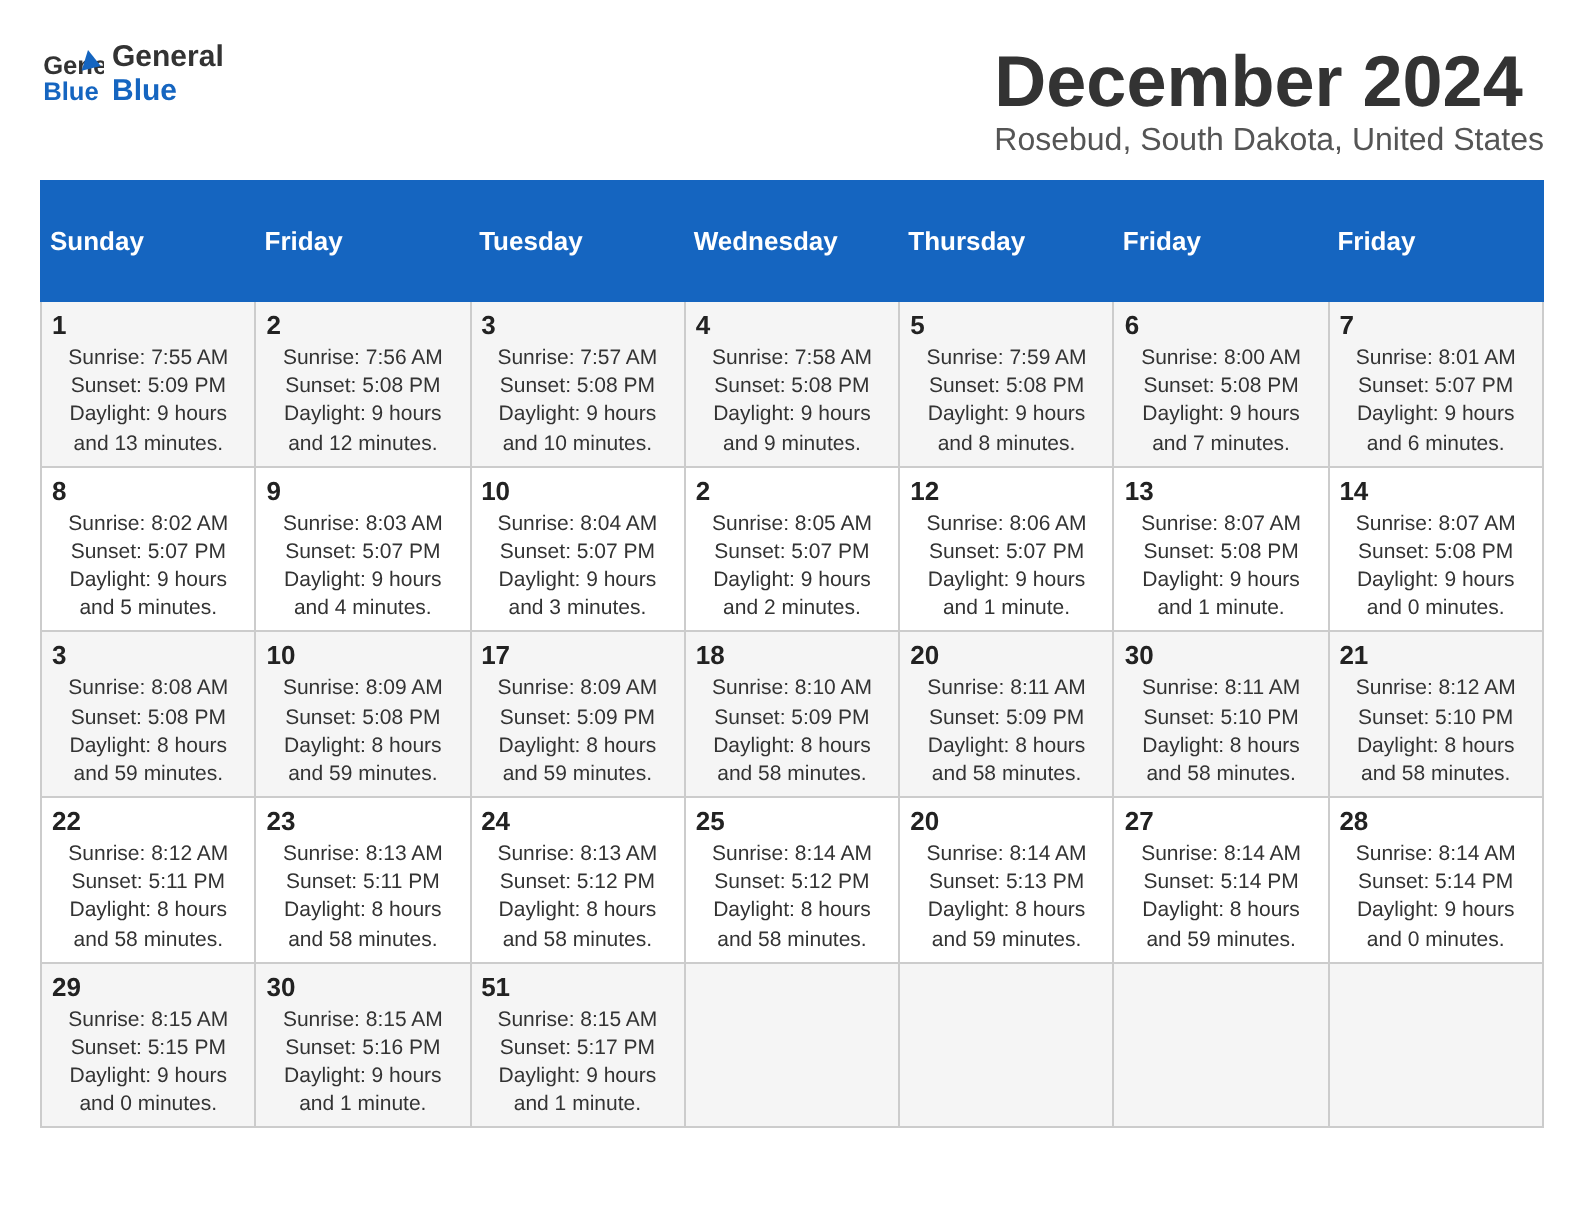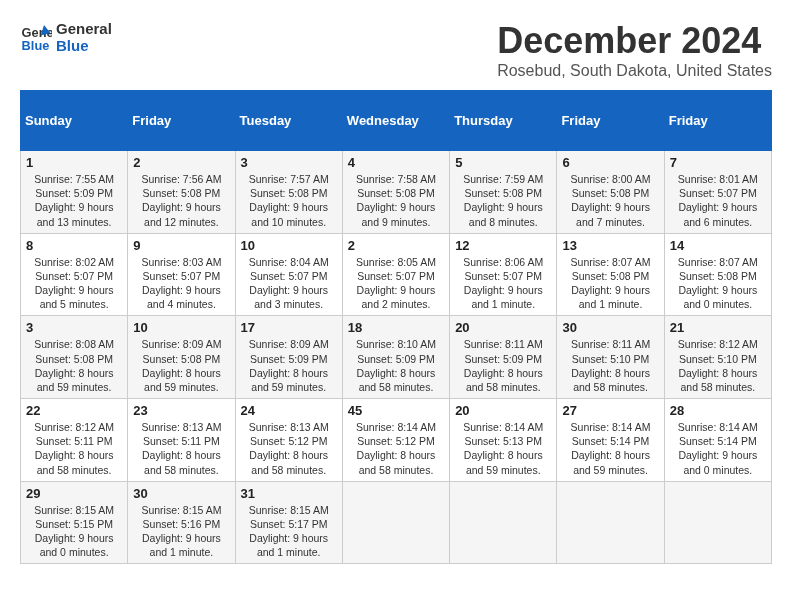--- a/index.html
+++ b/index.html
@@ -211,21 +211,21 @@
         </td>
         <td>
           <span class="day-num">23</span>
           <div class="day-detail">Sunrise: 8:13 AM<br>Sunset: 5:11 PM<br>Daylight: 8 hours and 58 minutes.</div>
         </td>
         <td>
           <span class="day-num">24</span>
           <div class="day-detail">Sunrise: 8:13 AM<br>Sunset: 5:12 PM<br>Daylight: 8 hours and 58 minutes.</div>
         </td>
         <td>
-          <span class="day-num">45</span>
+          <span class="day-num">25</span>
           <div class="day-detail">Sunrise: 8:14 AM<br>Sunset: 5:12 PM<br>Daylight: 8 hours and 58 minutes.</div>
         </td>
         <td>
           <span class="day-num">20</span>
           <div class="day-detail">Sunrise: 8:14 AM<br>Sunset: 5:13 PM<br>Daylight: 8 hours and 59 minutes.</div>
         </td>
         <td>
           <span class="day-num">27</span>
           <div class="day-detail">Sunrise: 8:14 AM<br>Sunset: 5:14 PM<br>Daylight: 8 hours and 59 minutes.</div>
         </td>
@@ -237,21 +237,21 @@
       <tr>
         <td>
           <span class="day-num">29</span>
           <div class="day-detail">Sunrise: 8:15 AM<br>Sunset: 5:15 PM<br>Daylight: 9 hours and 0 minutes.</div>
         </td>
         <td>
           <span class="day-num">30</span>
           <div class="day-detail">Sunrise: 8:15 AM<br>Sunset: 5:16 PM<br>Daylight: 9 hours and 1 minute.</div>
         </td>
         <td>
-          <span class="day-num">31</span>
+          <span class="day-num">51</span>
           <div class="day-detail">Sunrise: 8:15 AM<br>Sunset: 5:17 PM<br>Daylight: 9 hours and 1 minute.</div>
         </td>
         <td class="empty-cell"></td>
         <td class="empty-cell"></td>
         <td class="empty-cell"></td>
         <td class="empty-cell"></td>
       </tr>
     </tbody>
 </table>
 

